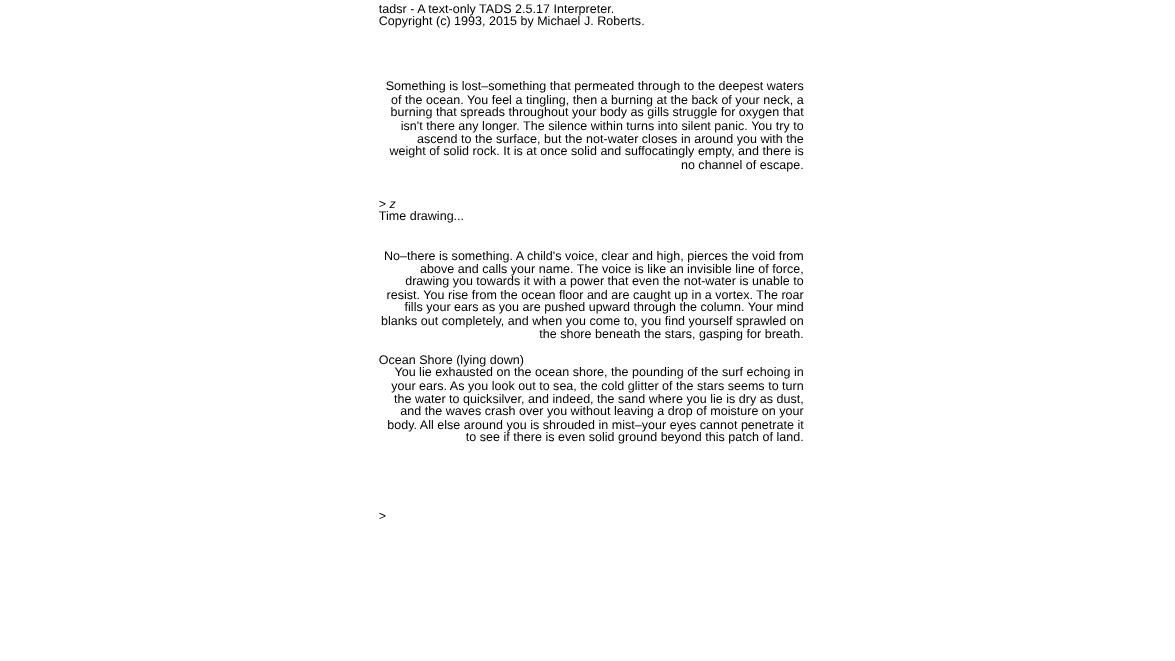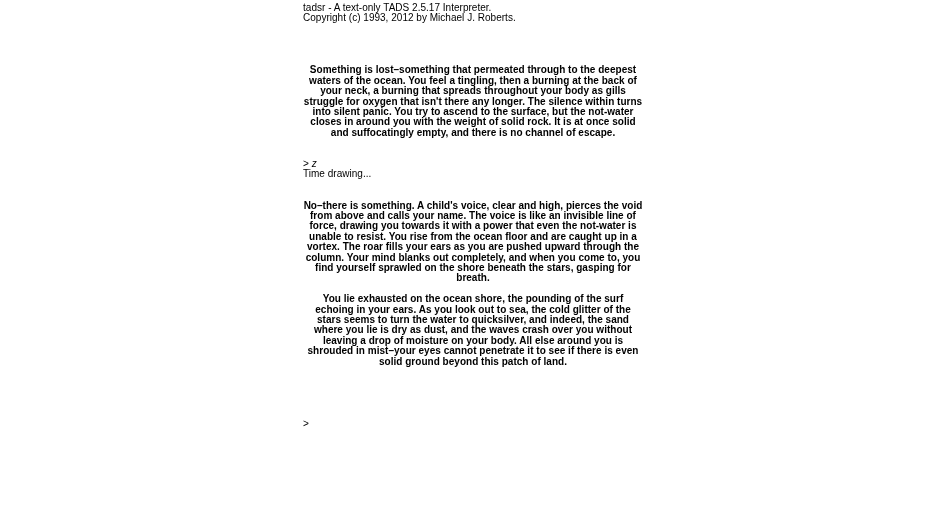--- a/index.html
+++ b/index.html
@@ -27,22 +27,21 @@
     white-space: normal;
   }
   .line {
     margin: 0;
     padding: 0;
     white-space: pre-wrap;
   }
   .para {
     margin: 0;
     padding: 0;
-    text-align: center;
-    font-weight: bold;
+    text-align: right;
   }
   .blank {
     height: 10.4px;
     line-height: 10.4px;
     font-size: 8.6px;
   }
   .blank::after { content: "\00a0"; }
   .prompt-line {
     margin: 0;
     padding: 0;
@@ -51,21 +50,21 @@
   .cmd-echo {
     font-style: italic;
   }
 </style>
 </head>
 <body>
 
 <div id="terminal">
 
   <div class="line">tadsr - A text-only TADS 2.5.17 Interpreter.</div>
-  <div class="line">Copyright (c) 1993, 2012 by Michael J. Roberts.</div>
+  <div class="line">Copyright (c) 1993, 2015 by Michael J. Roberts.</div>
 
   <div class="blank"></div>
   <div class="blank"></div>
   <div class="blank"></div>
 
 
   <div class="blank"></div>
 
   <div class="para">Something is lost–something that permeated through to the deepest waters of the ocean. You feel a tingling, then a burning at the back of your neck, a burning that spreads throughout your body as gills struggle for oxygen that isn't there any longer. The silence within turns into silent panic. You try to ascend to the surface, but the not-water closes in around you with the weight of solid rock. It is at once solid and suffocatingly empty, and there is no channel of escape.</div>
 
@@ -76,20 +75,21 @@
 
   <div class="line">Time drawing...</div>
 
   <div class="blank"></div>
   <div class="blank"></div>
 
   <div class="para">No–there is something. A child's voice, clear and high, pierces the void from above and calls your name. The voice is like an invisible line of force, drawing you towards it with a power that even the not-water is unable to resist. You rise from the ocean floor and are caught up in a vortex. The roar fills your ears as you are pushed upward through the column. Your mind blanks out completely, and when you come to, you find yourself sprawled on the shore beneath the stars, gasping for breath.</div>
 
   <div class="blank"></div>
 
+  <div class="line">Ocean Shore (lying down)</div>
   <div class="para">   You lie exhausted on the ocean shore, the pounding of the surf echoing in your ears. As you look out to sea, the cold glitter of the stars seems to turn the water to quicksilver, and indeed, the sand where you lie is dry as dust, and the waves crash over you without leaving a drop of moisture on your body. All else around you is shrouded in mist–your eyes cannot penetrate it to see if there is even solid ground beyond this patch of land.</div>
 
   <div class="blank"></div>
   <div class="blank"></div>
 
 
   <div class="blank"></div>
   <div class="blank"></div>
   <div class="blank"></div>
 

